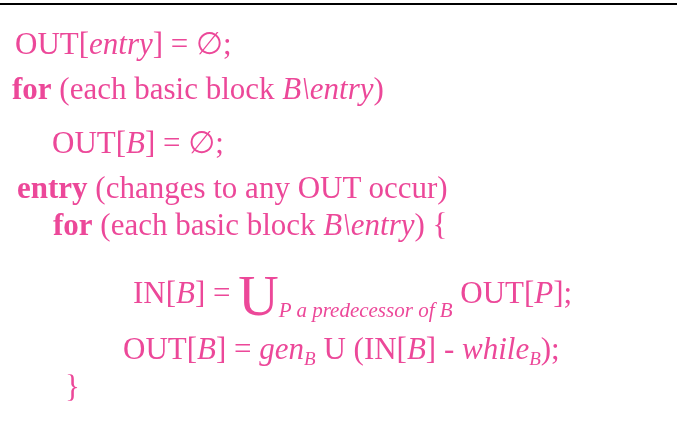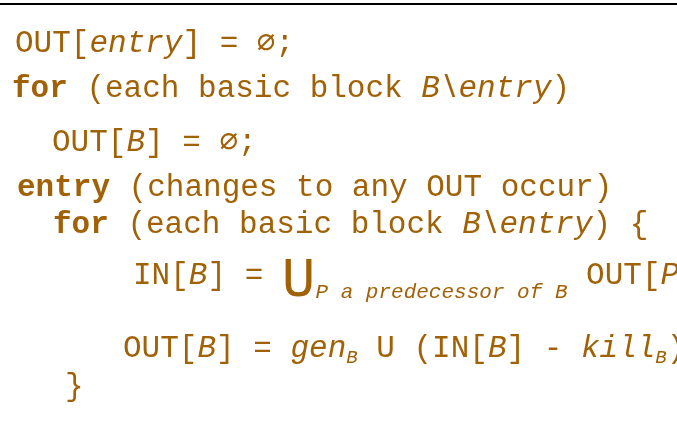--- a/index.html
+++ b/index.html
@@ -1,41 +1,41 @@
 <!DOCTYPE html>
 <html><head>
 <meta charset="utf-8">
 <style>
   html,body{margin:0;padding:0;background:#ffffff;}
   .page{
     position:relative;
     width:677px;height:447px;
     background:#ffffff;
-    color:#a16207;
-    font-family:Liberation Mono, monospace;
+    color:#ec4899;
+    font-family:Liberation Serif, serif;
     overflow:hidden;
   }
   .top-rule{
     position:absolute;left:0;top:3px;width:677px;height:2px;
     background:#000000;
   }
   #code .code-line{
     position:absolute;
     white-space:pre;
     font-size:31px;
     line-height:31px;
     letter-spacing:0;
   }
   
   #code .code-line:nth-child(1){left:15px;top:28px;}
   #code .code-line:nth-child(2){left:12px;top:73px;text-align:right;}
   #code .code-line:nth-child(3){left:52px;top:127px;text-align:center;}
   #code .code-line:nth-child(4){left:17px;top:172px;}
   #code .code-line:nth-child(5){left:53px;top:209px;}
-  #code .code-line:nth-child(6){left:133px;top:260px;}
+  #code .code-line:nth-child(6){left:133px;top:277px;}
   #code .code-line:nth-child(7){left:123px;top:333px;}
   #code .code-line:nth-child(8){left:65px;top:371px;}
   
   .s-b{font-weight:700;}
   .s-i{font-style:italic;}
   .s-bigcup{font-size:56px;line-height:0;vertical-align:-12px;}
   .s-usub{font-style:italic;font-size:21px;vertical-align:-14px;}
   .s-sub{font-style:italic;font-size:19px;vertical-align:-6px;}
 </style>
 </head>
@@ -43,16 +43,16 @@
 
 <div class="page">
   <div class="top-rule"></div>
   <div id="code">
       <div class="code-line"><span>OUT[</span><span class="s-i">entry</span><span>] = ∅;</span></div>
       <div class="code-line"><span class="s-b">for</span><span> (each basic block </span><span class="s-i">B\entry</span><span>)</span></div>
       <div class="code-line"><span>OUT[</span><span class="s-i">B</span><span>] = ∅;</span></div>
       <div class="code-line"><span class="s-b">entry</span><span> (changes to any OUT occur)</span></div>
       <div class="code-line"><span class="s-b">for</span><span> (each basic block </span><span class="s-i">B\entry</span><span>) {</span></div>
       <div class="code-line"><span>IN[</span><span class="s-i">B</span><span>] = </span><span class="s-bigcup">U</span><span class="s-usub">P a predecessor of B</span><span> OUT[</span><span class="s-i">P</span><span>];</span></div>
-      <div class="code-line"><span>OUT[</span><span class="s-i">B</span><span>] = </span><span class="s-i">gen</span><span class="s-sub">B</span><span> U (IN[</span><span class="s-i">B</span><span>] - </span><span class="s-i">kill</span><span class="s-sub">B</span><span>);</span></div>
+      <div class="code-line"><span>OUT[</span><span class="s-i">B</span><span>] = </span><span class="s-i">gen</span><span class="s-sub">B</span><span> U (IN[</span><span class="s-i">B</span><span>] - </span><span class="s-i">while</span><span class="s-sub">B</span><span>);</span></div>
       <div class="code-line"><span>}</span></div>
     </div>
 </div>
 
 </body></html>

